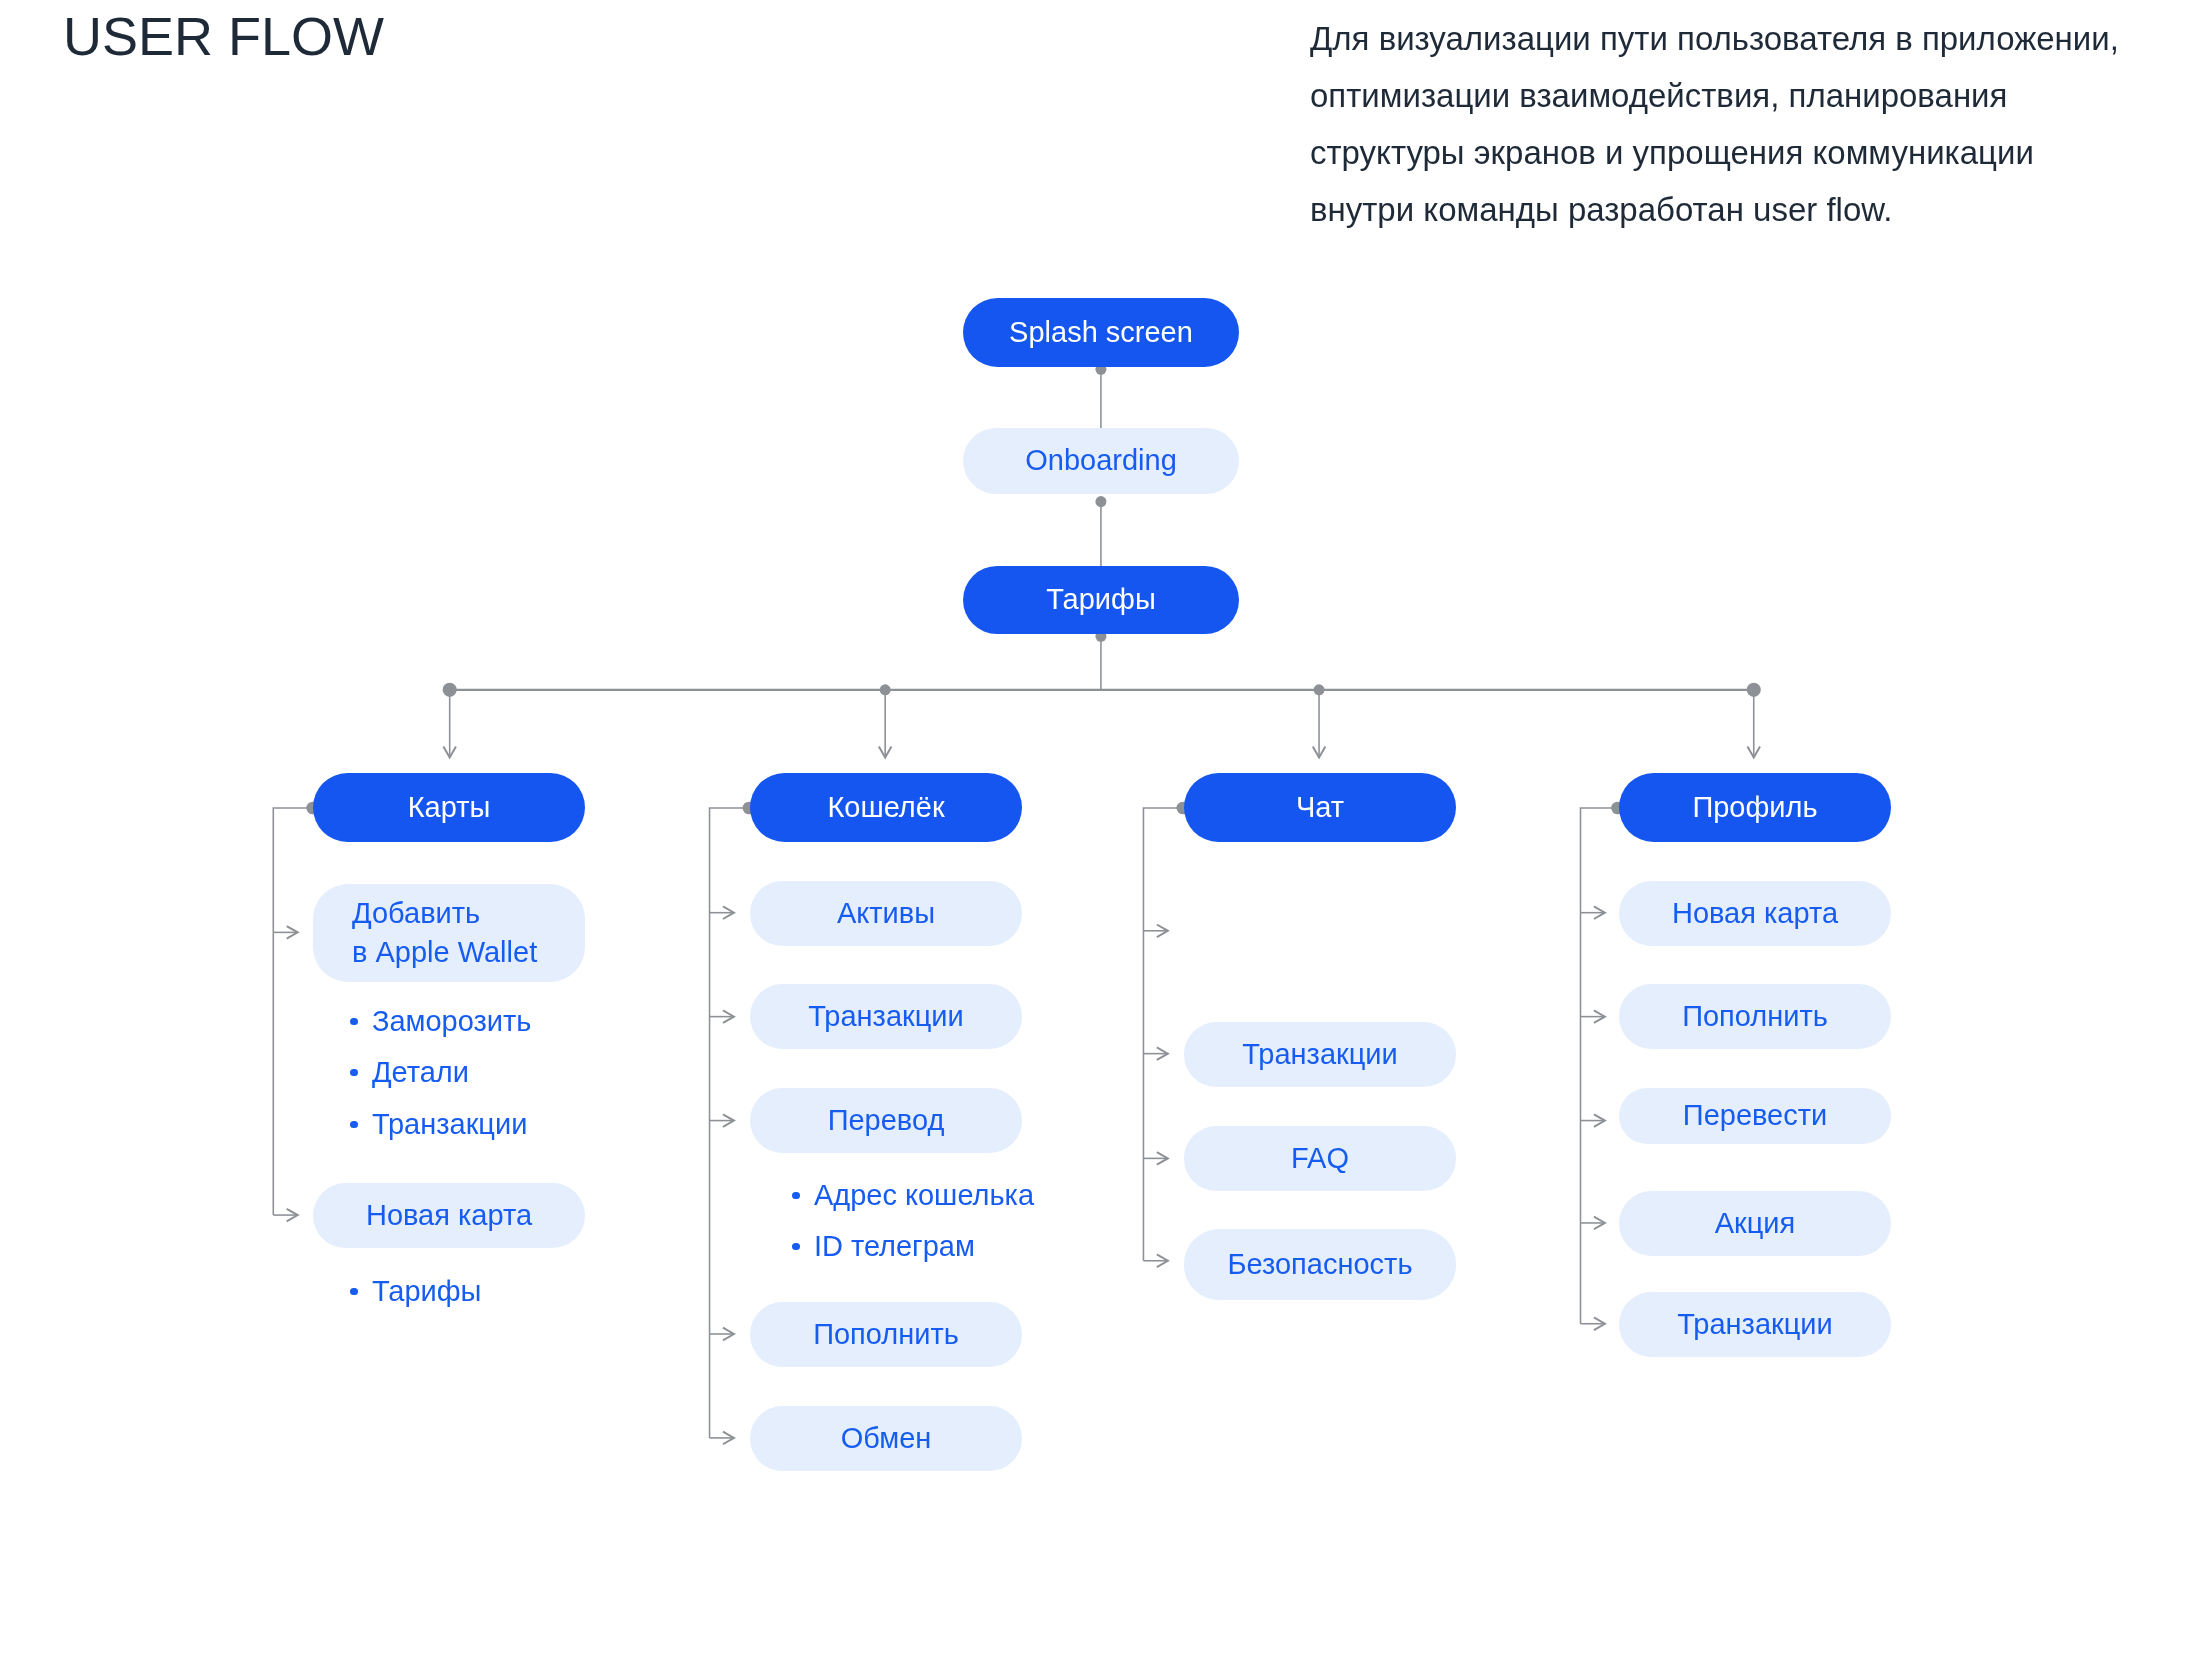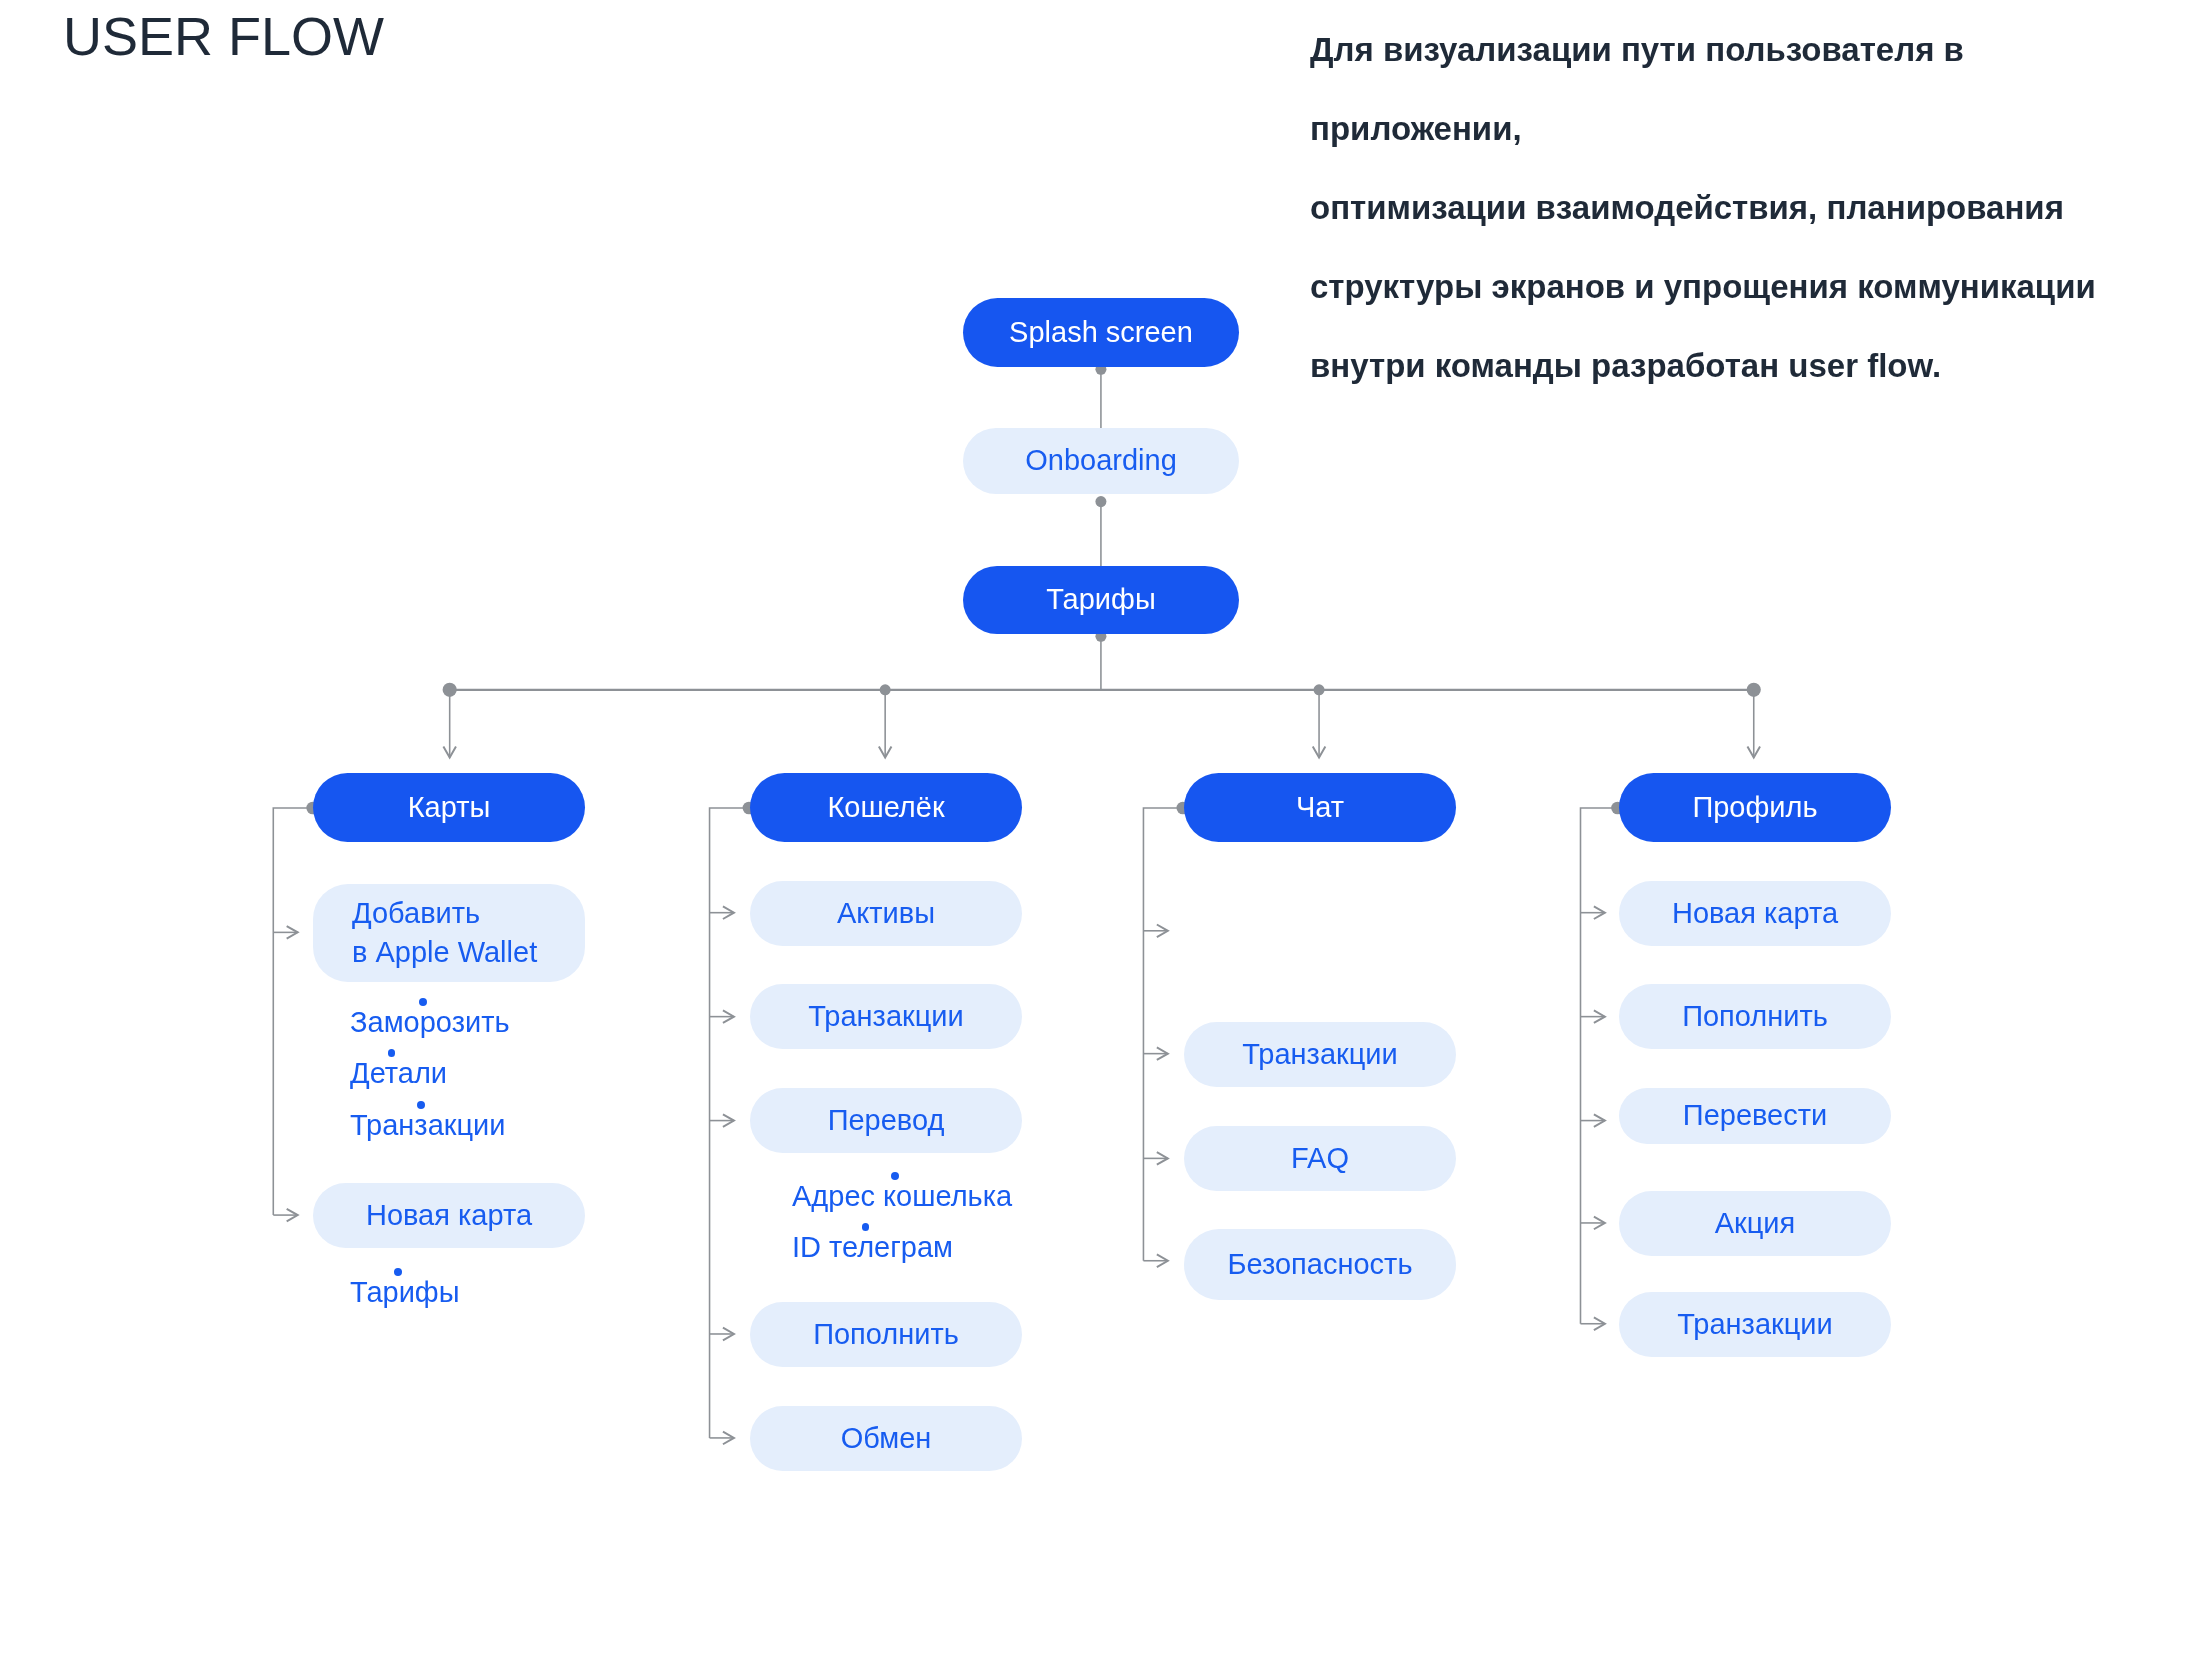--- a/index.html
+++ b/index.html
@@ -16,36 +16,36 @@
     font-family:"Liberation Sans", sans-serif;color:var(--ink);
     overflow:hidden;
   }
   .canvas{position:absolute;inset:0;padding-left:24px;}
   .page-title{
     position:absolute;left:63px;top:4.7px;margin:0;
     font-size:54px;font-weight:400;letter-spacing:0px;color:var(--ink);
   }
   .description{
     position:absolute;left:1310px;top:9.5px;width:866px;margin:0;
-    font-size:33px;line-height:79px;font-weight:700;color:var(--ink);
+    font-size:33px;line-height:57px;font-weight:400;color:var(--ink);
     white-space:pre-line;
   }
   .wires{position:absolute;left:0;top:0;}
   .node{
     position:absolute;display:flex;align-items:center;justify-content:center;
     border-radius:35px;font-size:29px;line-height:1.35;text-align:center;
   }
   .node.primary{background:var(--blue);color:#ffffff;}
   .node.light{background:var(--light);color:var(--link);}
   .node.multiline{
     justify-content:flex-start;text-align:left;white-space:pre-line;
   }
   .bullet{
     position:absolute;height:47px;display:flex;align-items:center;
-    color:var(--link);font-size:29px;flex-direction:column;
+    color:var(--link);font-size:29px;
   }
   .bullet .dot{
     width:7.9px;height:7.9px;border-radius:50%;background:var(--link);
     margin-right:14px;flex:0 0 auto;
   }
 </style>
 </head>
 <body>
 
 <div class="canvas">

